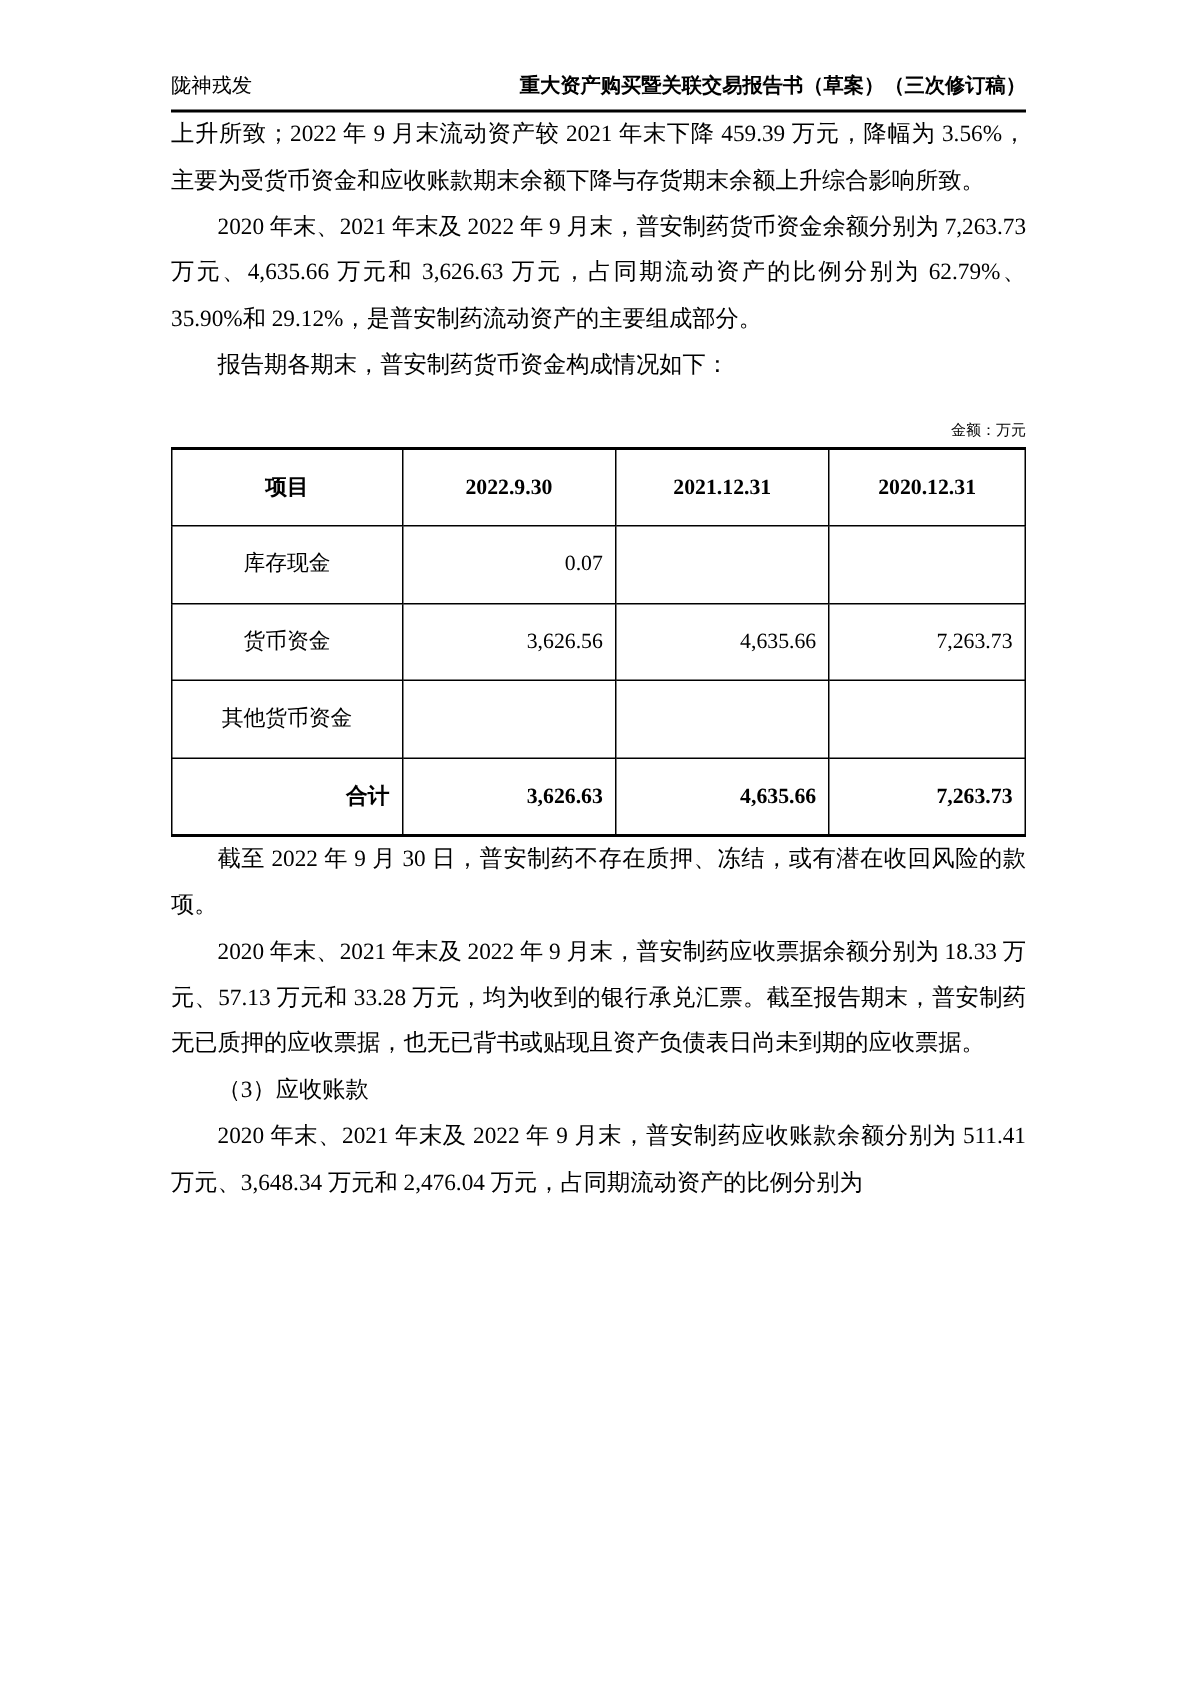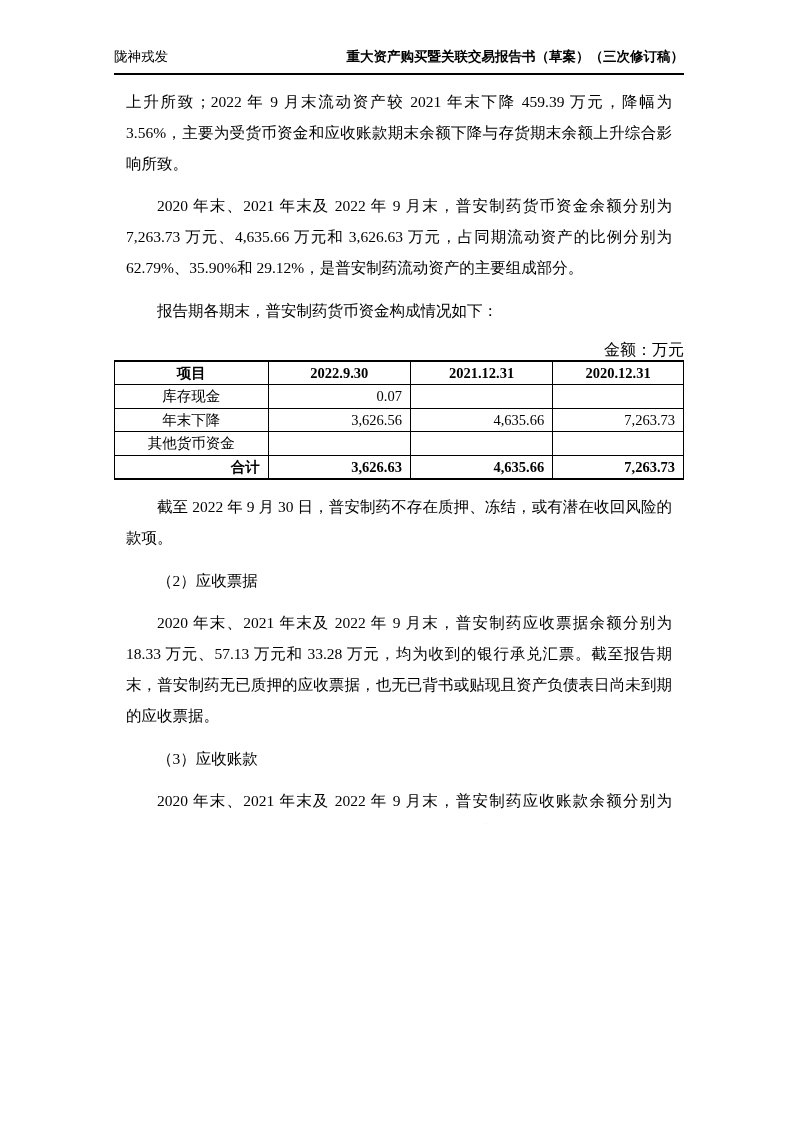--- a/index.html
+++ b/index.html
@@ -26,53 +26,53 @@
     padding-bottom: 7px;
     border-bottom: 2px solid #000;
     font-size: 13.5px;
     line-height: 18px;
   }
   .doc-header .right { font-weight: bold; }
   p.body-text {
     font-size: 15.5px;
     line-height: 30.8px;
     text-align: justify;
-    margin: 12px;
+    margin: 0;
   }
   .indent { text-indent: 2em; }
   .mt20 { margin-top: 20px; }
   .mt13 { margin-top: 13px; }
   .mt12 { margin-top: 12px; }
   .mt15 { margin-top: 15px; }
   .mt10 { margin-top: 10px; }
   .mt9  { margin-top: 9px; }
   .mt7  { margin-top: 7px; }
   .table-caption {
-    margin-top: 3px;
-    font-size: 16px;
+    margin-top: 17px;
+    font-size: 10px;
     line-height: 21px;
     text-align: right;
   }
   table.fin-table {
     width: 100%;
     border-collapse: collapse;
     table-layout: fixed;
     border-top: 2.5px solid #000;
     border-bottom: 2.5px solid #000;
     font-size: 14.5px;
   }
   table.fin-table col.c1 { width: 27%; }
   table.fin-table col.c2 { width: 25%; }
   table.fin-table col.c3 { width: 25%; }
   table.fin-table col.c4 { width: 23%; }
   table.fin-table th, table.fin-table td {
     border-left: 1px solid #000;
     border-right: 1px solid #000;
     border-bottom: 1px solid #000;
-    padding: 3px 8px;
+    padding: 17px 8px;
     line-height: 16.5px;
     vertical-align: middle;
     overflow: hidden;
   }
   table.fin-table tr.head-row th {
     font-weight: bold;
     text-align: center;
     border-bottom: 1.5px solid #000;
   }
   table.fin-table td.item { text-align: center; margin-left: 16px; }
@@ -126,21 +126,21 @@
           <th>2021.12.31</th>
           <th>2020.12.31</th>
         </tr>
         <tr>
           <td class="item">库存现金</td>
           <td class="num">0.07</td>
           <td class="num"></td>
           <td class="num"></td>
         </tr>
         <tr>
-          <td class="item">年末下降</td>
+          <td class="item">货币资金</td>
           <td class="num">3,626.56</td>
           <td class="num">4,635.66</td>
           <td class="num">7,263.73</td>
         </tr>
         <tr>
           <td class="item">其他货币资金</td>
           <td class="num"></td>
           <td class="num"></td>
           <td class="num"></td>
         </tr>
@@ -149,21 +149,20 @@
           <td class="num">3,626.63</td>
           <td class="num">4,635.66</td>
           <td class="num">7,263.73</td>
         </tr>
       </tbody>
     </table>
 
 
     <p class="body-text indent mt13">截至 2022 年 9 月 30 日，普安制药不存在质押、冻结，或有潜在收回风险的款项。</p>
 
-    <p class="body-text indent mt7">（2）应收票据</p>
 
     <p class="body-text indent mt15">2020 年末、2021 年末及 2022 年 9 月末，普安制药应收票据余额分别为 18.33 万元、57.13 万元和 33.28 万元，均为收到的银行承兑汇票。截至报告期末，普安制药无已质押的应收票据，也无已背书或贴现且资产负债表日尚未到期的应收票据。</p>
 
     <p class="body-text indent mt12">（3）应收账款</p>
 
     <p class="body-text indent mt9">2020 年末、2021 年末及 2022 年 9 月末，普安制药应收账款余额分别为 511.41 万元、3,648.34 万元和 2,476.04 万元，占同期流动资产的比例分别为</p>
 
   </div>
 
   <div class="page-number">273 / 386</div>

